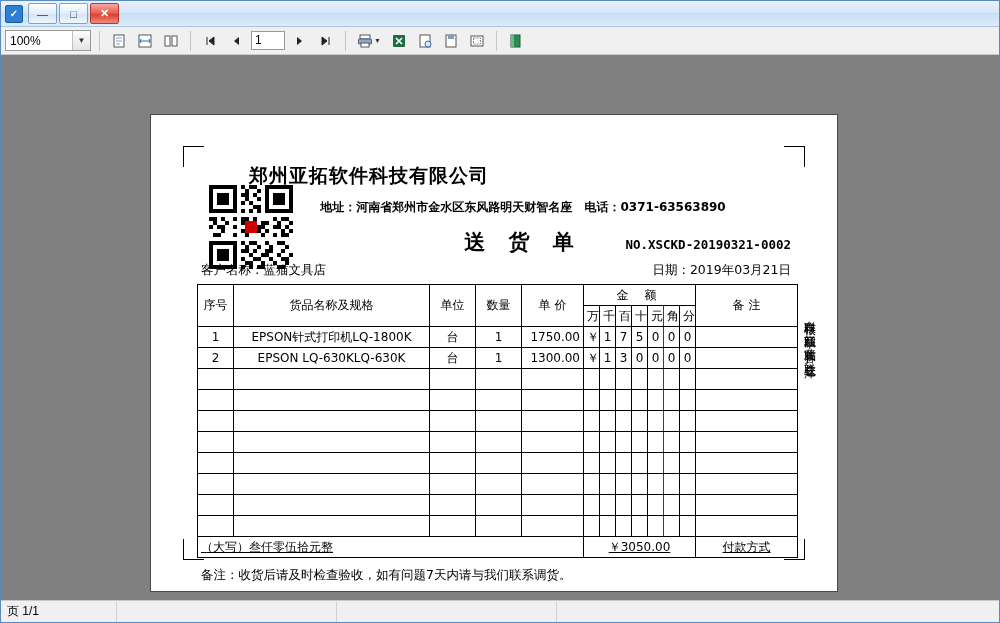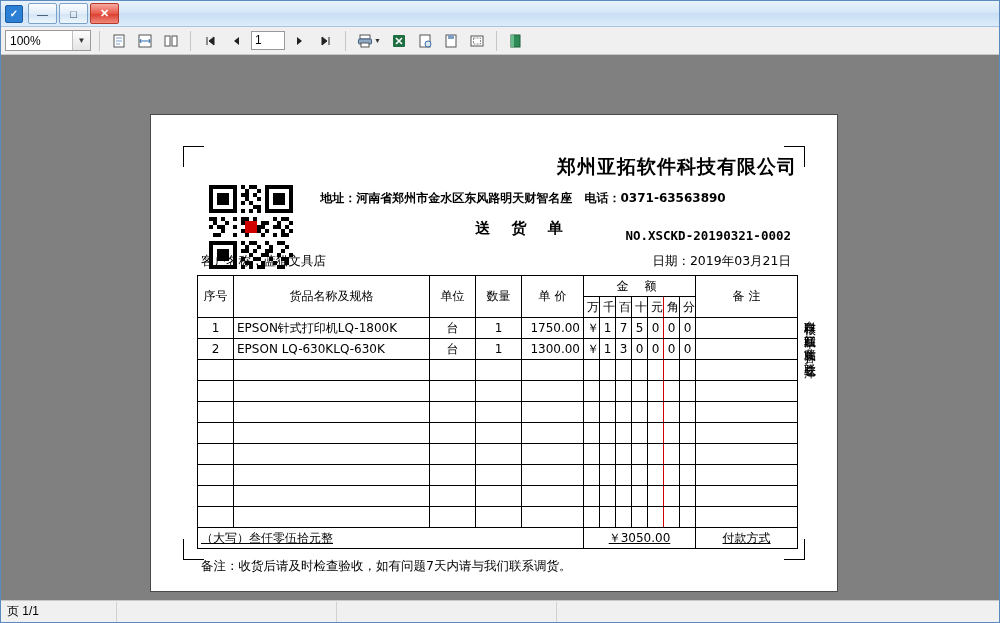--- a/index.html
+++ b/index.html
@@ -173,44 +173,44 @@
   .qr {
     position: absolute;
     left: 58px;
     top: 70px;
     width: 84px;
     height: 84px;
   }
   .qr svg { display: block; }
 
   .company {
-    text-align: right;
+    text-align: left;
     font-size: 19px;
     font-weight: bold;
     letter-spacing: 1px;
-    margin-top: 5px;
+    margin-top: 14px;
     padding-left: 52px;
   }
   .addr {
     text-align: center;
     font-size: 12px;
     font-weight: bold;
     margin-top: 10px;
     padding-left: 52px;
   }
   .addr .tel { margin-left: 8px; }
 
   .title-row {
     position: relative;
     margin-top: 12px;
     height: 26px;
   }
   .doc-title {
     text-align: center;
-    font-size: 15px;
+    font-size: 21px;
     font-weight: bold;
     letter-spacing: 8px;
     padding-left: 52px;
   }
   .doc-no {
     position: absolute;
     right: 6px;
     bottom: 2px;
     font-size: 12.5px;
     font-weight: bold;
@@ -245,21 +245,21 @@
     font-weight: normal;
   }
   .hdr-amount { letter-spacing: 6px; }
   .money-cell {
     text-align: center;
     padding: 0;
     font-size: 12px;
   }
   .money-cell.red-right { border-right: 1px solid #d00000; }
   .c-seq { width: 36px; text-align: center; }
-  .c-name { width: 196px; text-align: left; }
+  .c-name { width: 196px; text-align: center; }
   .c-unit { width: 46px; text-align: center; }
   .c-qty  { width: 46px; text-align: center; }
   .c-price{ width: 62px; text-align: right; padding-right: 6px; }
   .c-memo { width: 110px; }
 
   .total-row td {
     height: 22px;
     text-decoration: underline;
   }
   .t-words { text-align: left; padding-left: 6px; }

